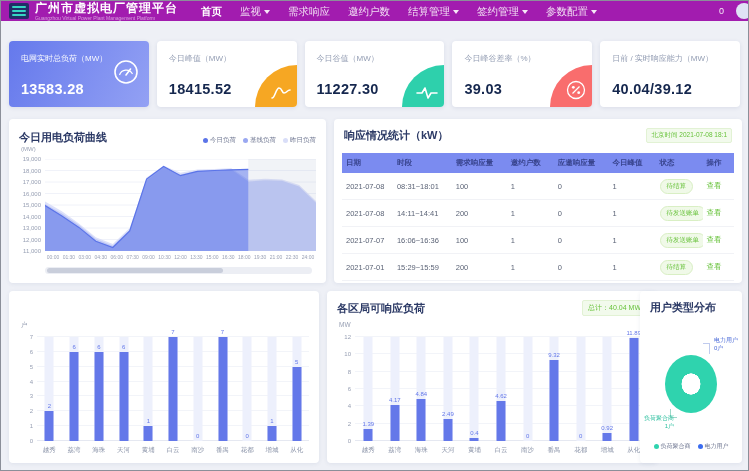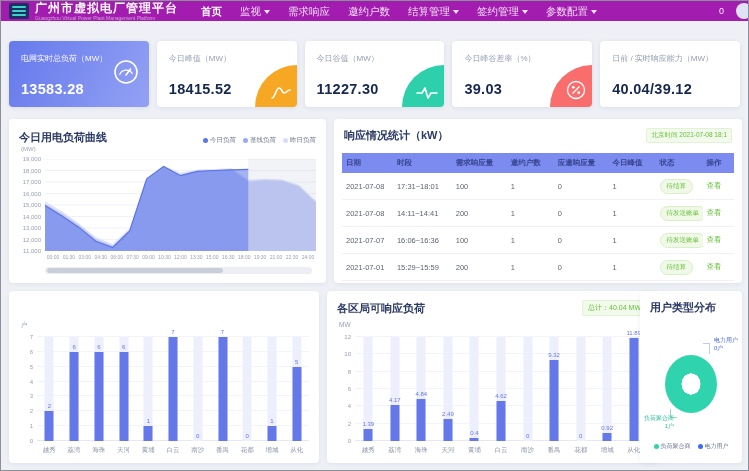--- a/index.html
+++ b/index.html
@@ -263,21 +263,21 @@
             <th>邀约户数</th>
             <th>应邀响应量</th>
             <th>今日峰值</th>
             <th>状态</th>
             <th>操作</th>
           </tr>
         </thead>
       <tbody id="resp-tbody">
           <tr>
             <td>2021-07-08</td>
-            <td>17:31~18:01</td>
+            <td>08:31~18:01</td>
             <td>100</td>
             <td>1</td>
             <td>0</td>
             <td>1</td>
             <td><span class="status-badge">待结算</span></td>
             <td><span class="view-link">查看</span></td>
           </tr>
           <tr>
             <td>2021-07-08</td>
             <td>14:11~14:41</td>

